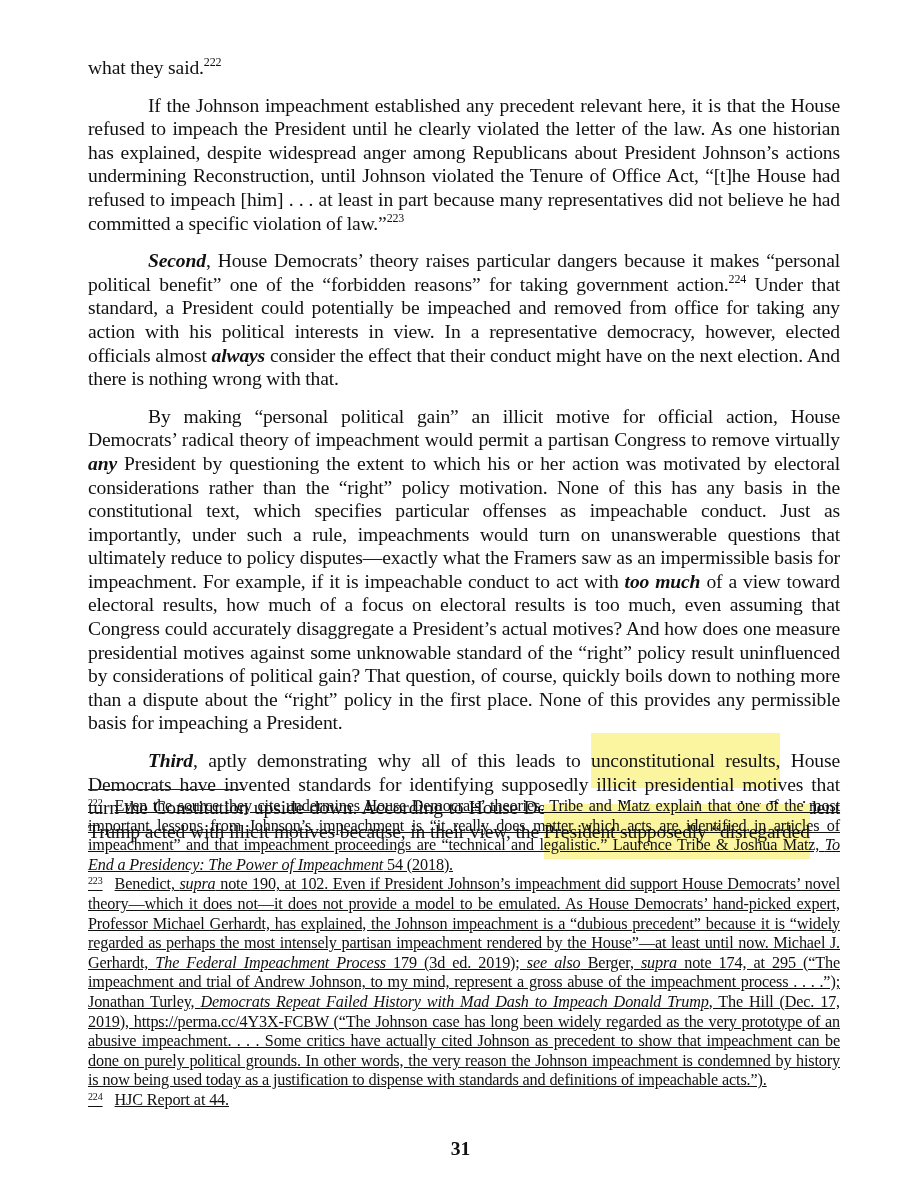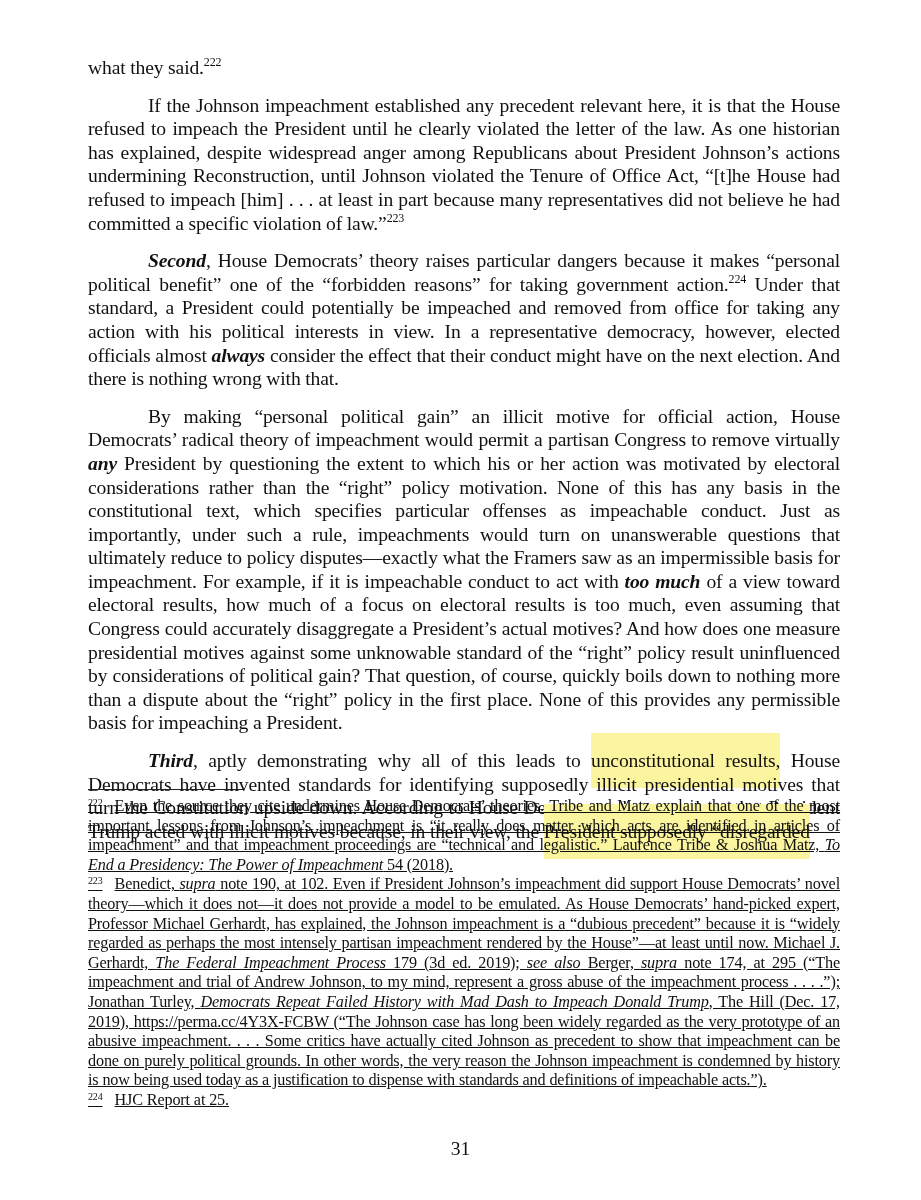--- a/index.html
+++ b/index.html
@@ -27,20 +27,21 @@
     position: absolute; left: 88px; width: 752px; top: 797px;
     font-size: 16.2px; line-height: 19.6px; text-align: justify;
     letter-spacing: -0.15px;
     text-decoration: underline;
   }
   .footnotes .fn { margin: 0; }
   .footnotes .fn-num { font-size: 10px; vertical-align: 5px; line-height: 0; margin-right: 12px; }
   .page-number {
     position: absolute; left: 0; width: 921px; top: 1138px; text-align: center;
     font-size: 19.6px;
+    font-weight: bold;
   }
 </style>
 </head>
 <body>
 
 <div class="page">
 
   <div class="body-text">
     <p class="cont"><span>what they said.</span><sup>222</sup></p>
 
@@ -53,17 +54,17 @@
     <p><b><i>Third</i></b><span>, aptly demonstrating why all of this leads to </span><span class="hl" style="background: rgb(251, 245, 159);">unconstitutional results,</span><span> House Democrats have invented standards for identifying supposedly illicit presidential motives that turn the Constitution upside down.  According to House Democrats, they can show that President Trump acted with illicit motives because, in their view, the </span><span class="hl" style="background: rgb(251, 245, 159);">President supposedly “disregarded</span></p>
   </div>
 
   <div class="rule"></div>
 
   <div class="footnotes">
     <p class="fn"><span class="fn-num">222</span><span>Even the source they cite undermines House Democrats’ theories.  Tribe and Matz explain that one of the most important lessons from Johnson’s impeachment is “it really does matter which acts are identified in articles of impeachment” and that impeachment proceedings are “technical and legalistic.”  Laurence Tribe &amp; Joshua Matz, </span><i>To End a Presidency: The Power of Impeachment</i><span> 54 (2018).</span></p>
 
     <p class="fn"><span class="fn-num">223</span><span>Benedict, </span><i>supra</i><span> note 190, at 102.  Even if President Johnson’s impeachment did support House Democrats’ novel theory—which it does not—it does not provide a model to be emulated.  As House Democrats’ hand-picked expert, Professor Michael Gerhardt, has explained, the Johnson impeachment is a “dubious precedent” because it is “widely regarded as perhaps the most intensely partisan impeachment rendered by the House”—at least until now.  Michael J. Gerhardt, </span><i>The Federal Impeachment Process</i><span> 179 (3d ed. 2019); </span><i>see also</i><span> Berger, </span><i>supra</i><span> note 174, at 295 (“The impeachment and trial of Andrew Johnson, to my mind, represent a gross abuse of the impeachment process . . . .”); Jonathan Turley, </span><i>Democrats Repeat Failed History with Mad Dash to Impeach Donald Trump</i><span>, The Hill (Dec. 17, 2019), https://perma.cc/4Y3X-FCBW (“The Johnson case has long been widely regarded as the very prototype of an abusive impeachment. . . . Some critics have actually cited Johnson as precedent to show that impeachment can be done on purely political grounds.  In other words, the very reason the Johnson impeachment is condemned by history is now being used today as a justification to dispense with standards and definitions of impeachable acts.”).</span></p>
 
-    <p class="fn"><span class="fn-num">224</span><span>HJC Report at 25.</span></p>
+    <p class="fn"><span class="fn-num">224</span><span>HJC Report at 44.</span></p>
   </div>
 
   <div class="page-number">31</div>
 </div>
 
 </body></html>

